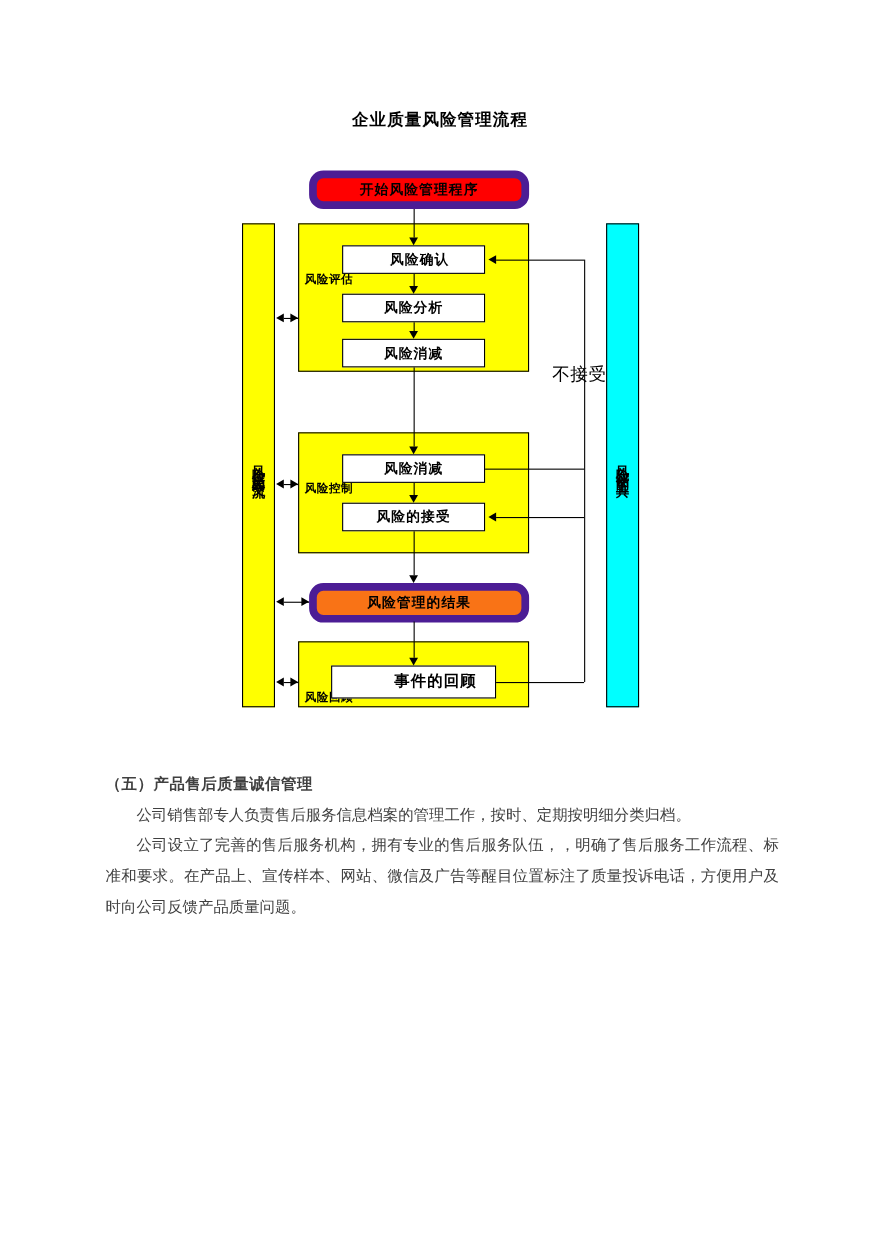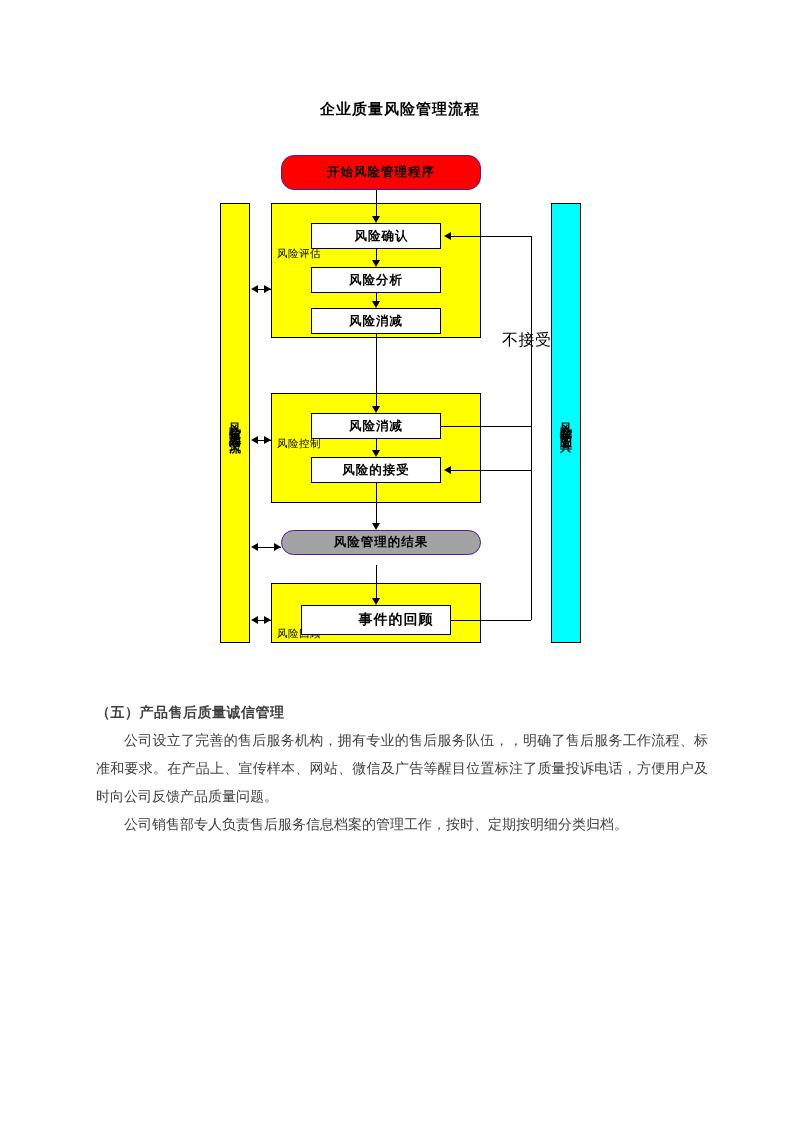--- a/index.html
+++ b/index.html
@@ -62,53 +62,53 @@
     left: 220px;  top: 63px;  width: 30px;  height: 440px;
     background: #ffff00;
   }
   .sidebar-right {
     left: 551px; top: 63px;  width: 30px;  height: 440px;
     background: #00ffff;
   }
 
   
   .term {
-    border: 1px solid #4c1d95;
+    border: 7px solid #4c1d95;
     border-radius: 13px;
     box-sizing: border-box;
     display: flex;
     align-items: center;
     justify-content: center;
     font-family: "Liberation Sans", sans-serif;
     font-size: 12.5px;
     font-weight: bold;
     letter-spacing: 1px;
   }
   .term-start {
     left: 281px; top: 15px; width: 200px; height: 35px;
     background: #ff0000;
   }
   .term-result {
-    left: 281px; top: 390px; width: 200px; height: 25px;
-    background: #a3a3a3;
+    left: 281px; top: 390px; width: 200px; height: 36px;
+    background: #f97316;
   }
 
   
   .group {
     background: #ffff00;
     border: 1px solid #000;
     box-sizing: border-box;
   }
   .group-label {
     position: absolute;
     left: 5px;
     top: 15px;
     font-family: "Liberation Sans", sans-serif;
     font-size: 10.5px;
-    font-weight: normal;
+    font-weight: bold;
     letter-spacing: 0.5px;
     margin-top: 28px;
   }
   .grp-assess  { left: 271px; top: 63px;  width: 210px; height: 135px; }
   .grp-control { left: 271px; top: 253px; width: 210px; height: 110px; }
   .grp-review  { left: 271px; top: 443px; width: 210px; height: 60px;  }
 
   
   .node {
     border: 1px solid #000;
@@ -267,17 +267,17 @@
     <div class="arrow-right" style="left:274px; top:403px;"></div>
 
     <div class="ln hl" style="left:258px; top:480px; width:13px;"></div>
     <div class="arrow-left" style="left:251px; top:476px;"></div>
     <div class="arrow-right" style="left:264px; top:476px;"></div>
 
   </div>
 
   <div class="body-text">
     <div class="sec-heading">（五）产品售后质量诚信管理</div>
+    <div class="para">公司销售部专人负责售后服务信息档案的管理工作，按时、定期按明细分类归档。</div>
     <div class="para">公司设立了完善的售后服务机构，拥有专业的售后服务队伍，，明确了售后服务工作流程、标准和要求。在产品上、宣传样本、网站、微信及广告等醒目位置标注了质量投诉电话，方便用户及时向公司反馈产品质量问题。</div>
-    <div class="para">公司销售部专人负责售后服务信息档案的管理工作，按时、定期按明细分类归档。</div>
   </div>
 
 </div>
 
 </body></html>

